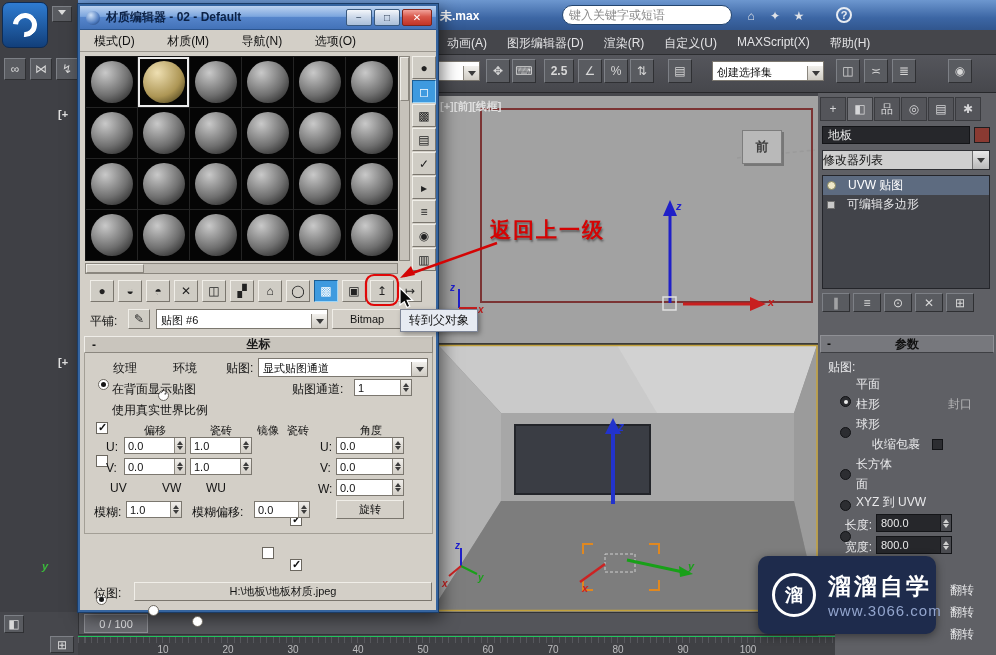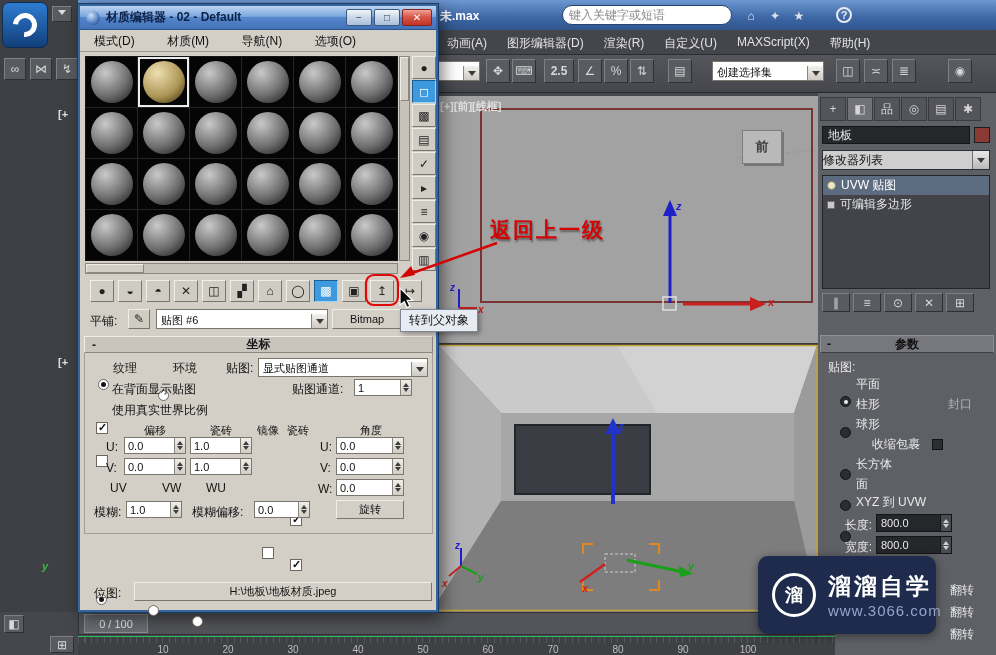--- a/index.html
+++ b/index.html
@@ -23,21 +23,21 @@
 .logoarc{width:24px;height:24px;border:5px solid #fff;border-left-color:transparent;border-radius:50%;transform:rotate(-40deg)}
 
 .panel{background:#5f6065}
 .ptab{background:#54555a;border:1px solid #3a3b3f;color:#d6d6d8;display:flex;align-items:center;justify-content:center;font-size:12px}
 .ptab.active{background:#717277}
 .dfield{background:#26272b;border:1px solid #141518;color:#e9e9e9;font-size:12px;display:flex;align-items:center;padding-left:5px}
 .dcombo{background:#cfcfcf;border:1px solid #2e2f33;display:flex;align-items:stretch;font-size:12px;color:#111}
 .dcombo .v{flex:1;display:flex;align-items:center;}
 .dcombo .btn-a{width:17px;background:linear-gradient(#e8e8e8,#b9b9b9);border-left:1px solid #6e6e6e;display:flex;align-items:center;justify-content:center}
 .stackbox{background:#42444a;border:1px solid #24252a}
-.stackrow{height:19px;display:flex;align-items:center;gap:5px;padding-left:4px;color:#e6e6e8;font-size:12px;white-space:nowrap}
+.stackrow{height:19px;display:flex;align-items:center;gap:12px;padding-left:4px;color:#e6e6e8;font-size:12px;white-space:nowrap}
 .stackrow.sel{background:#5d6b80;color:#fff}
 .bulb{width:9px;height:9px;border-radius:50%;background:#efe8c8;border:1px solid #84845c}
 .mico{width:8px;height:8px;background:#c9c9c9;border:1px solid #6f6f6f}
 .prollhead{background:#77787d;border:1px solid #8f9095;border-bottom-color:#3e3f43;color:#101010;font-weight:bold;font-size:12px;display:flex;align-items:center;justify-content:center;position:relative}
 .prollhead .pm{position:absolute;left:6px}
 .plbl{color:#e9e9eb;font-size:12px;white-space:nowrap}
 .dradio{width:11px;height:11px;border-radius:50%;background:#2c2d31;border:1px solid #121316;position:relative}
 .dradio.on::after{content:"";position:absolute;inset:2.5px;border-radius:50%;background:#ececec}
 .dcb{width:11px;height:11px;background:#2c2d31;border:1px solid #121316;position:relative}
 .dspin{display:flex;background:#26272b;border:1px solid #141518;color:#e9e9e9;font-size:11px}

